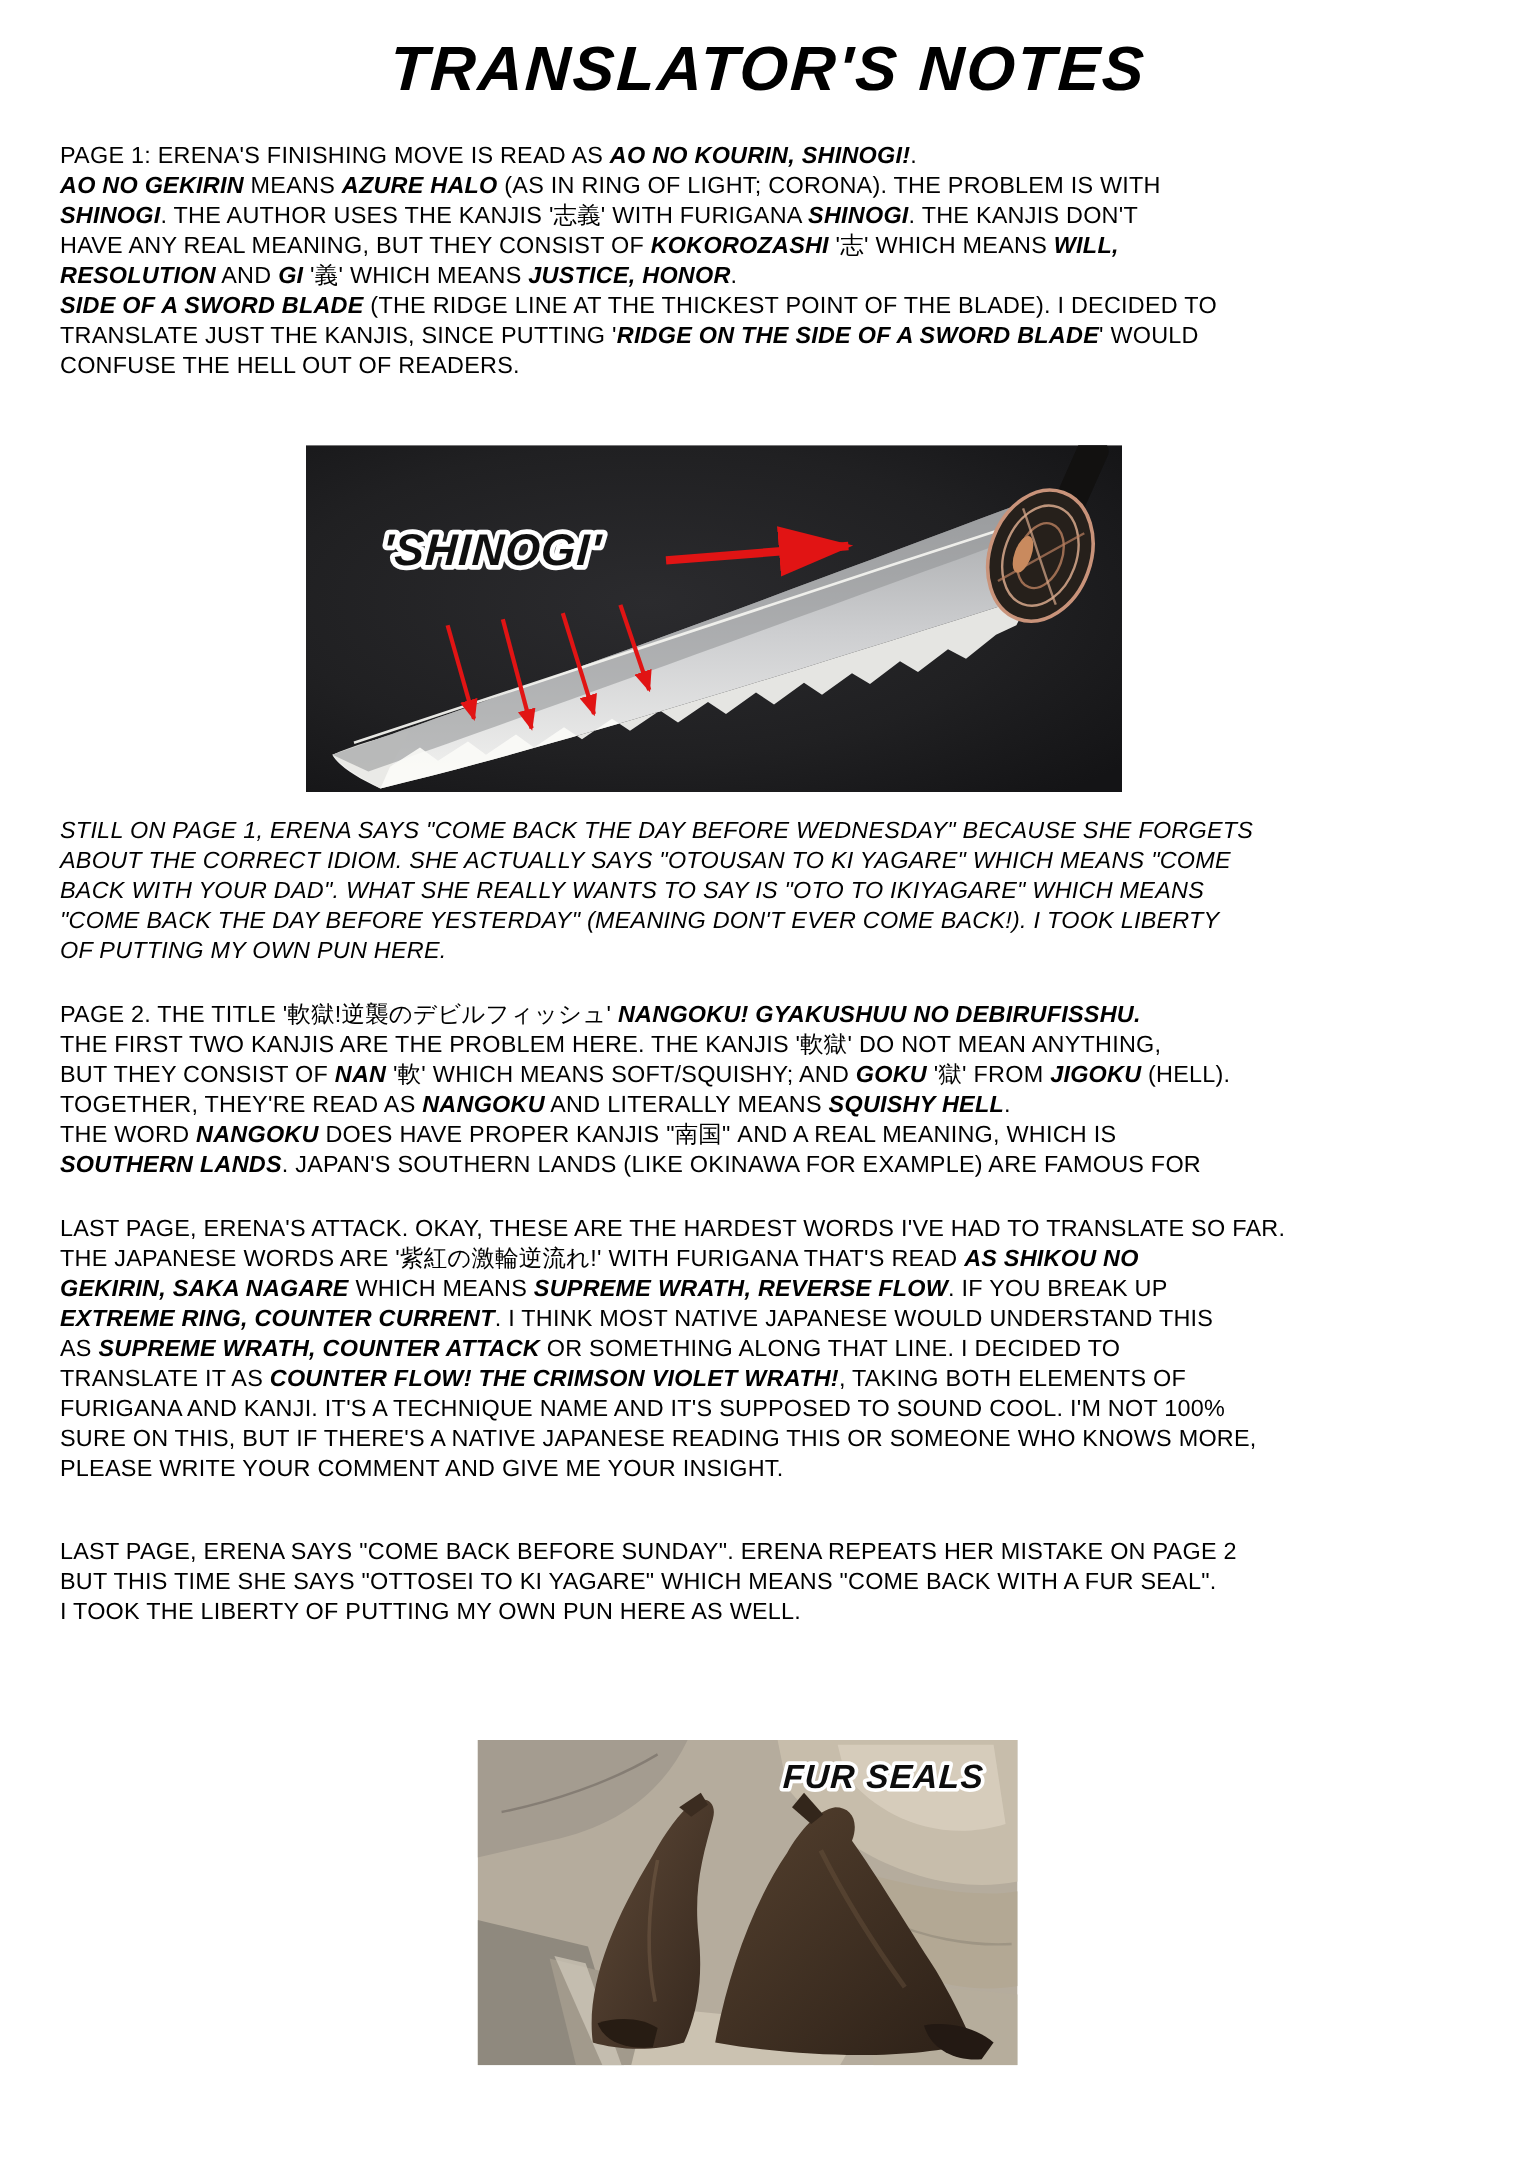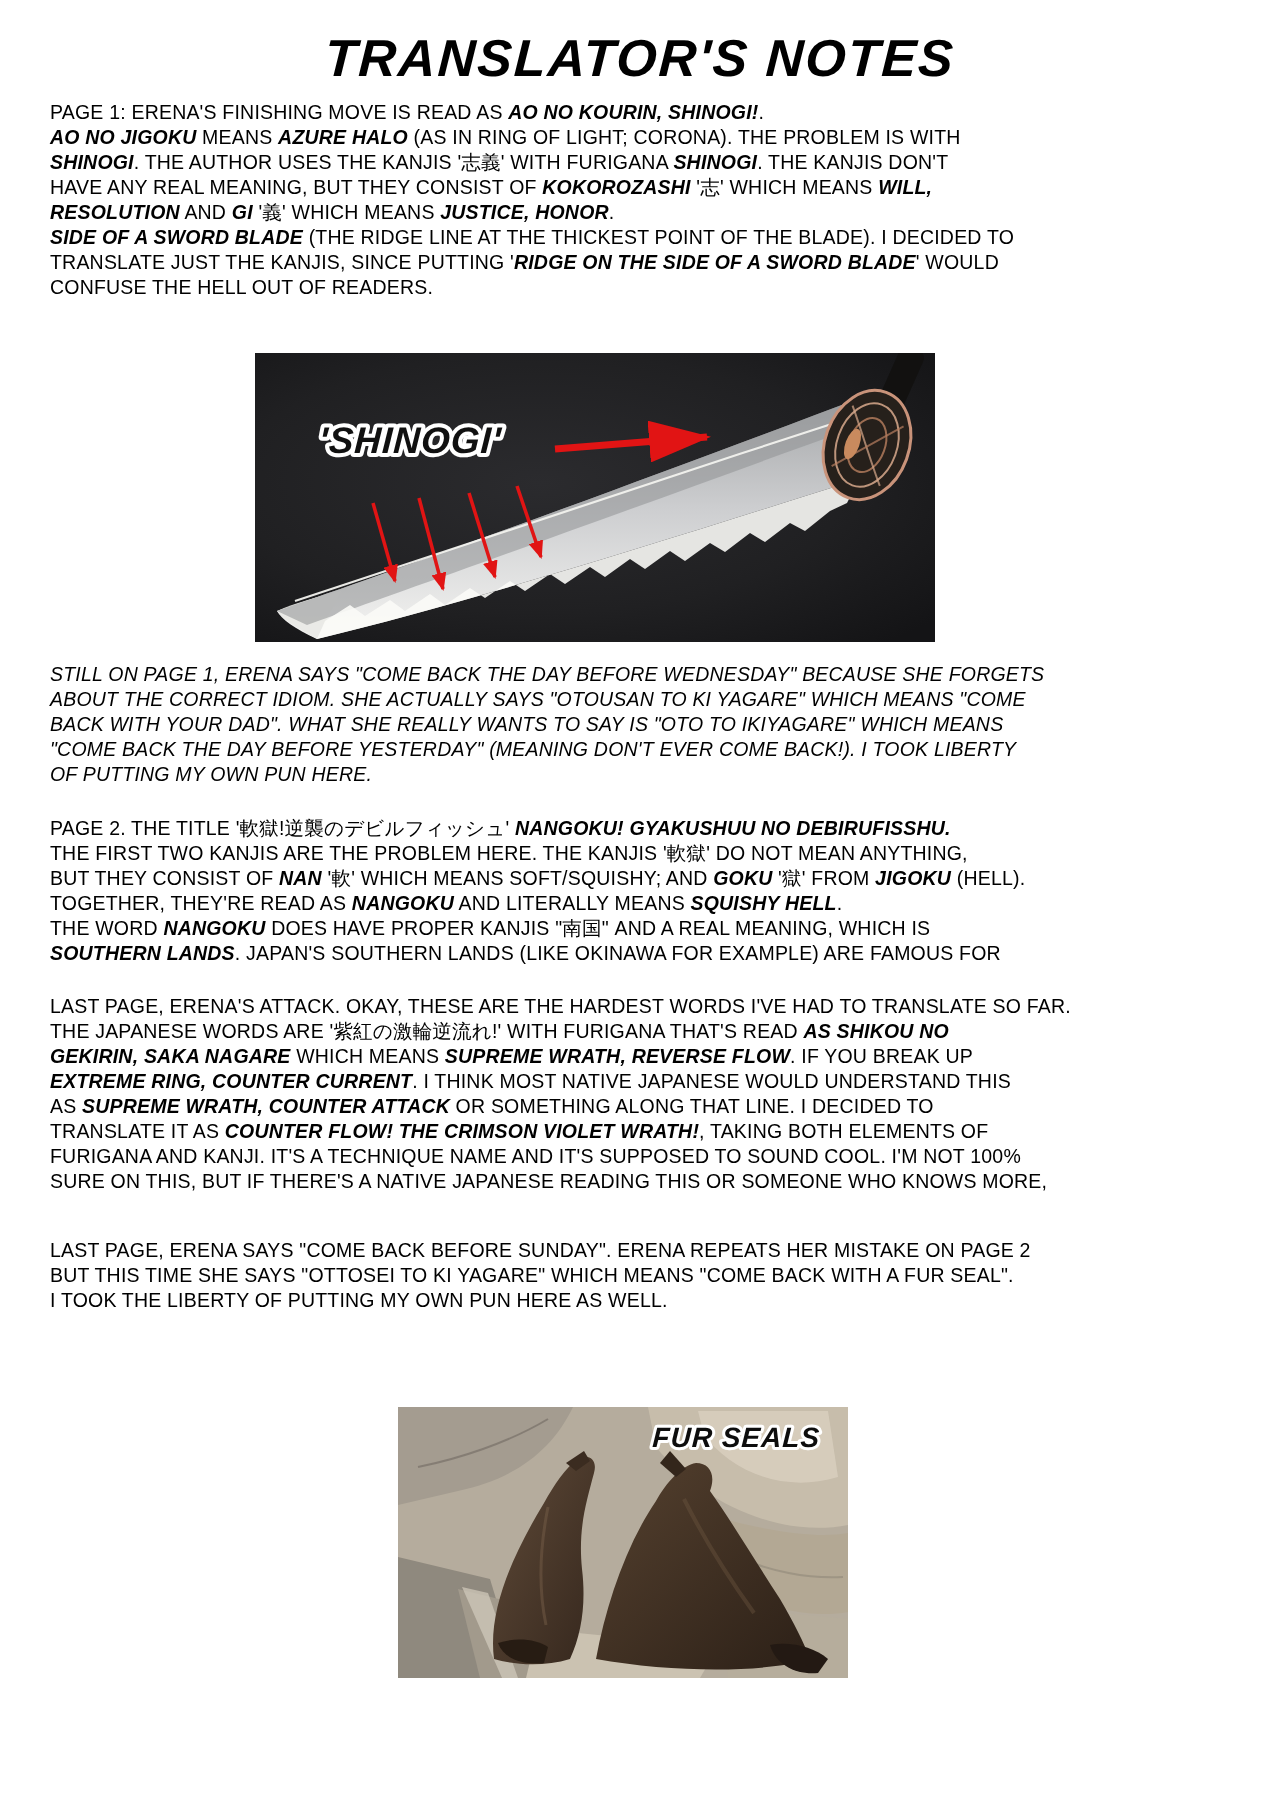--- a/index.html
+++ b/index.html
@@ -12,21 +12,21 @@
   .page{width:1280px;height:1816px;position:relative;}
   .title{
     margin:30px 0 0;line-height:56px;font-size:52px;
     font-weight:700;font-style:italic;letter-spacing:2px;
     text-align:center;transform:skewX(-3deg);
   }
   .content{padding:0 40px 0 50px;}
   .para{font-size:19.5px;letter-spacing:.2px;}
   .tl-line{white-space:pre;height:25px;line-height:25px;}
   .seg.b{font-weight:700;font-style:italic;}
-  .para-1{margin-top:14px;}
+  .para-1{margin-top:32px;}
   .fig-sword{margin:53px 0 0 205px;width:680px;height:289px;}
   .para-2{margin-top:20px;font-style:italic;}
   .para-3{margin-top:29px;}
   .para-4{margin-top:28px;}
   .para-5{margin-top:44px;}
   .fig-seals{margin:94px 0 0 348px;width:450px;height:271px;}
   figure{padding:0;display:block;}
   svg{display:block;}
   .fig-label{
     font-family:"Liberation Sans", sans-serif;
@@ -37,21 +37,21 @@
 </head>
 <body>
 
 <div class="page">
   <h1 class="title">TRANSLATOR'S NOTES</h1>
 
   <div class="content">
 
     <div class="para para-1">
         <div class="tl-line"><span class="seg">PAGE 1: ERENA'S FINISHING MOVE IS READ AS </span><span class="seg b">AO NO KOURIN, SHINOGI!</span><span class="seg">.</span></div>
-        <div class="tl-line"><span class="seg b">AO NO JIGOKU</span><span class="seg"> MEANS </span><span class="seg b">AZURE HALO</span><span class="seg"> (AS IN RING OF LIGHT; CORONA). THE PROBLEM IS WITH</span></div>
+        <div class="tl-line"><span class="seg b">AO NO GEKIRIN</span><span class="seg"> MEANS </span><span class="seg b">AZURE HALO</span><span class="seg"> (AS IN RING OF LIGHT; CORONA). THE PROBLEM IS WITH</span></div>
         <div class="tl-line"><span class="seg b">SHINOGI</span><span class="seg">. THE AUTHOR USES THE KANJIS '志義' WITH FURIGANA </span><span class="seg b">SHINOGI</span><span class="seg">. THE KANJIS DON'T</span></div>
         <div class="tl-line"><span class="seg">HAVE ANY REAL MEANING, BUT THEY CONSIST OF </span><span class="seg b">KOKOROZASHI</span><span class="seg"> '志' WHICH MEANS </span><span class="seg b">WILL,</span></div>
         <div class="tl-line"><span class="seg b">RESOLUTION</span><span class="seg"> AND </span><span class="seg b">GI</span><span class="seg"> '義' WHICH MEANS </span><span class="seg b">JUSTICE, HONOR</span><span class="seg">.</span></div>
         <div class="tl-line"><span class="seg b">SIDE OF A SWORD BLADE</span><span class="seg"> (THE RIDGE LINE AT THE THICKEST POINT OF THE BLADE). I DECIDED TO</span></div>
         <div class="tl-line"><span class="seg">TRANSLATE JUST THE KANJIS, SINCE PUTTING '</span><span class="seg b">RIDGE ON THE SIDE OF A SWORD BLADE</span><span class="seg">' WOULD</span></div>
         <div class="tl-line"><span class="seg">CONFUSE THE HELL OUT OF READERS.</span></div>
       </div>
 
     <figure class="fig-sword">
       <svg width="680" height="289" viewBox="0 0 680 289" role="img">
@@ -137,20 +137,21 @@
 
     <div class="para para-4">
         <div class="tl-line"><span class="seg">LAST PAGE, ERENA'S ATTACK. OKAY, THESE ARE THE HARDEST WORDS I'VE HAD TO TRANSLATE SO FAR.</span></div>
         <div class="tl-line"><span class="seg">THE JAPANESE WORDS ARE '紫紅の激輪逆流れ!' WITH FURIGANA THAT'S READ </span><span class="seg b">AS SHIKOU NO</span></div>
         <div class="tl-line"><span class="seg b">GEKIRIN, SAKA NAGARE</span><span class="seg"> WHICH MEANS </span><span class="seg b">SUPREME WRATH, REVERSE FLOW</span><span class="seg">. IF YOU BREAK UP</span></div>
         <div class="tl-line"><span class="seg b">EXTREME RING, COUNTER CURRENT</span><span class="seg">. I THINK MOST NATIVE JAPANESE WOULD UNDERSTAND THIS</span></div>
         <div class="tl-line"><span class="seg">AS </span><span class="seg b">SUPREME WRATH, COUNTER ATTACK</span><span class="seg"> OR SOMETHING ALONG THAT LINE. I DECIDED TO</span></div>
         <div class="tl-line"><span class="seg">TRANSLATE IT AS </span><span class="seg b">COUNTER FLOW! THE CRIMSON VIOLET WRATH!</span><span class="seg">, TAKING BOTH ELEMENTS OF</span></div>
         <div class="tl-line"><span class="seg">FURIGANA AND KANJI. IT'S A TECHNIQUE NAME AND IT'S SUPPOSED TO SOUND COOL. I'M NOT 100%</span></div>
         <div class="tl-line"><span class="seg">SURE ON THIS, BUT IF THERE'S A NATIVE JAPANESE READING THIS OR SOMEONE WHO KNOWS MORE,</span></div>
+        <div class="tl-line"><span class="seg">PLEASE WRITE YOUR COMMENT AND GIVE ME YOUR INSIGHT.</span></div>
       </div>
 
     <div class="para para-5">
         <div class="tl-line"><span class="seg">LAST PAGE, ERENA SAYS "COME BACK BEFORE SUNDAY". ERENA REPEATS HER MISTAKE ON PAGE 2</span></div>
         <div class="tl-line"><span class="seg">BUT THIS TIME SHE SAYS "OTTOSEI TO KI YAGARE" WHICH MEANS "COME BACK WITH A FUR SEAL".</span></div>
         <div class="tl-line"><span class="seg">I TOOK THE LIBERTY OF PUTTING MY OWN PUN HERE AS WELL.</span></div>
       </div>
 
     <figure class="fig-seals">
       <svg width="450" height="271" viewBox="0 0 450 271" role="img">

